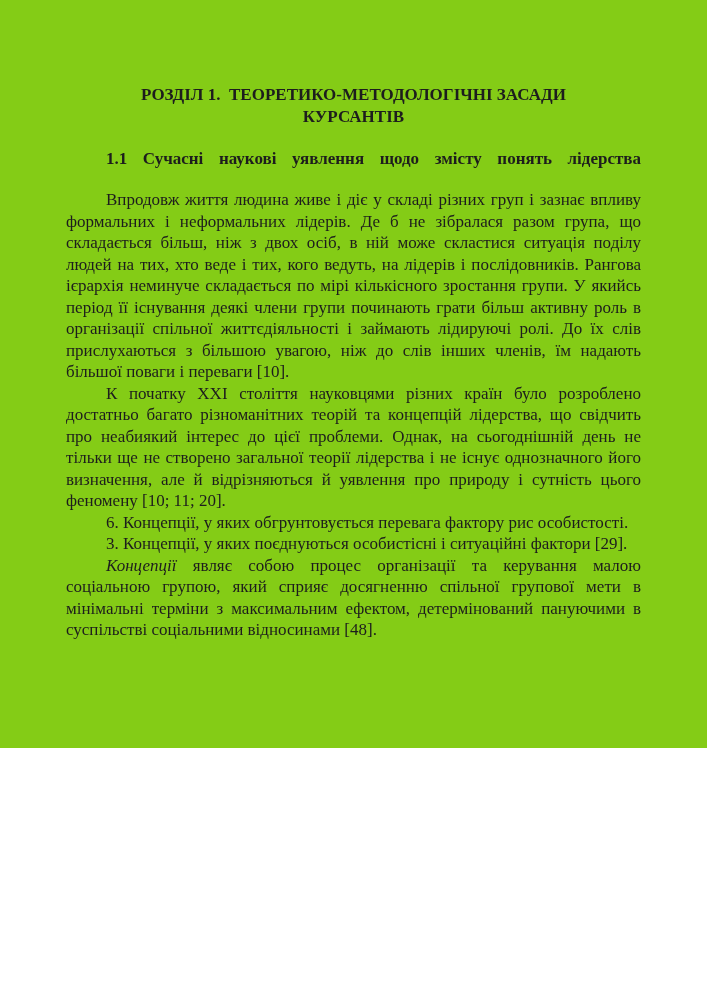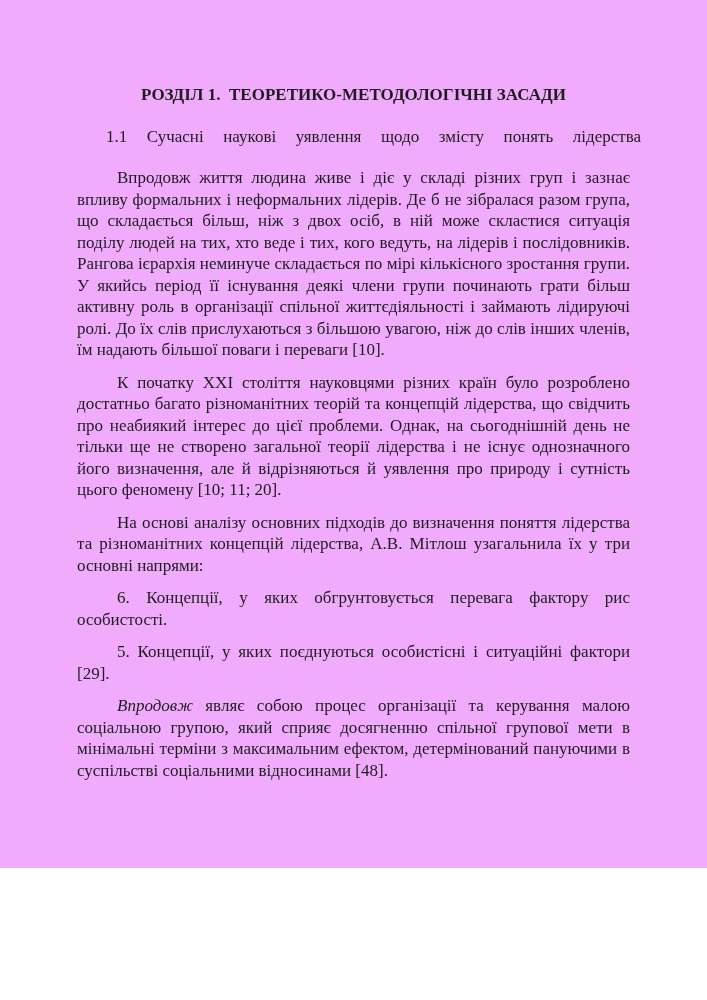--- a/index.html
+++ b/index.html
@@ -3,55 +3,55 @@
 <meta charset="utf-8">
 <style>
   html, body {
     margin: 0;
     padding: 0;
     background: #ffffff;
   }
   .page {
     position: relative;
     width: 707px;
-    height: 868px;
-    background: #f0abfc;
+    height: 748px;
+    background: #84cc16;
     font-family: "Liberation Serif", "DejaVu Serif", serif;
     color: #1d1d1d;
     overflow: hidden;
   }
   .content {
     position: absolute;
     left: 66px;
     top: 84px;
     width: 575px;
   }
   .chapter-title {
     margin: 0;
     font-size: 17px;
     font-weight: bold;
     line-height: 22px;
     text-align: center;
   }
   .section-heading {
     margin: 20px 0 0 0;
     font-size: 17px;
-    font-weight: normal;
+    font-weight: bold;
     line-height: 22px;
   }
   .sh-line1 {
     text-align: justify;
     text-align-last: justify;
     padding-left: 40px;
   }
   .sh-line2 {
     text-align: left;
   }
   .body-par {
-    margin: 11px;
+    margin: 0;
     font-size: 17px;
     line-height: 21.5px;
     text-align: justify;
     text-indent: 40px;
   }
   .body-par.first {
     margin-top: 19px;
   }
   .body-par em {
     font-style: italic;
@@ -67,33 +67,33 @@
   }
 </style>
 </head>
 <body>
 
 <div class="page">
   <div class="content">
 
     <h1 class="chapter-title">
       <div>РОЗДІЛ 1.&nbsp; ТЕОРЕТИКО-МЕТОДОЛОГІЧНІ ЗАСАДИ</div>
+      <div>КУРСАНТІВ</div>
     </h1>
 
     <h2 class="section-heading">
       <div class="sh-line1">1.1 Сучасні наукові уявлення щодо змісту понять лідерства</div>
     </h2>
 
     <p class="body-par first">Впродовж життя людина живе і діє у складі різних груп і зазнає впливу формальних і неформальних лідерів. Де б не зібралася разом група, що складається більш, ніж з двох осіб, в ній може скластися ситуація поділу людей на тих, хто веде і тих, кого ведуть, на лідерів і послідовників. Рангова ієрархія неминуче складається по мірі кількісного зростання групи. У якийсь період її існування деякі члени групи починають грати більш активну роль в організації спільної життєдіяльності і займають лідируючі ролі. До їх слів прислухаються з більшою увагою, ніж до слів інших членів, їм надають більшої поваги і переваги [10].</p>
 
     <p class="body-par">К початку XXI століття науковцями різних країн було розроблено достатньо багато різноманітних теорій та концепцій лідерства, що свідчить про неабиякий інтерес до цієї проблеми. Однак, на сьогоднішній день не тільки ще не створено загальної теорії лідерства і не існує однозначного його визначення, але й відрізняються й уявлення про природу і сутність цього феномену [10; 11; 20].</p>
 
-    <p class="body-par">На основі аналізу основних підходів до визначення поняття лідерства та різноманітних концепцій лідерства, А.В. Мітлош узагальнила їх у три основні напрями:</p>
 
     <p class="body-par">6. Концепції, у яких обгрунтовується перевага фактору рис особистості.</p>
-    <p class="body-par">5. Концепції, у яких поєднуються особистісні і ситуаційні фактори [29].</p>
+    <p class="body-par">3. Концепції, у яких поєднуються особистісні і ситуаційні фактори [29].</p>
 
-    <p class="body-par"><em>Впродовж</em><span> являє собою процес організації та керування малою соціальною групою, який сприяє досягненню спільної групової мети в мінімальні терміни з максимальним ефектом, детермінований пануючими в суспільстві соціальними відносинами [48].</span></p>
+    <p class="body-par"><em>Концепції</em><span> являє собою процес організації та керування малою соціальною групою, який сприяє досягненню спільної групової мети в мінімальні терміни з максимальним ефектом, детермінований пануючими в суспільстві соціальними відносинами [48].</span></p>
 
   </div>
 
   <div class="page-number">6</div>
 </div>
 
 </body></html>

